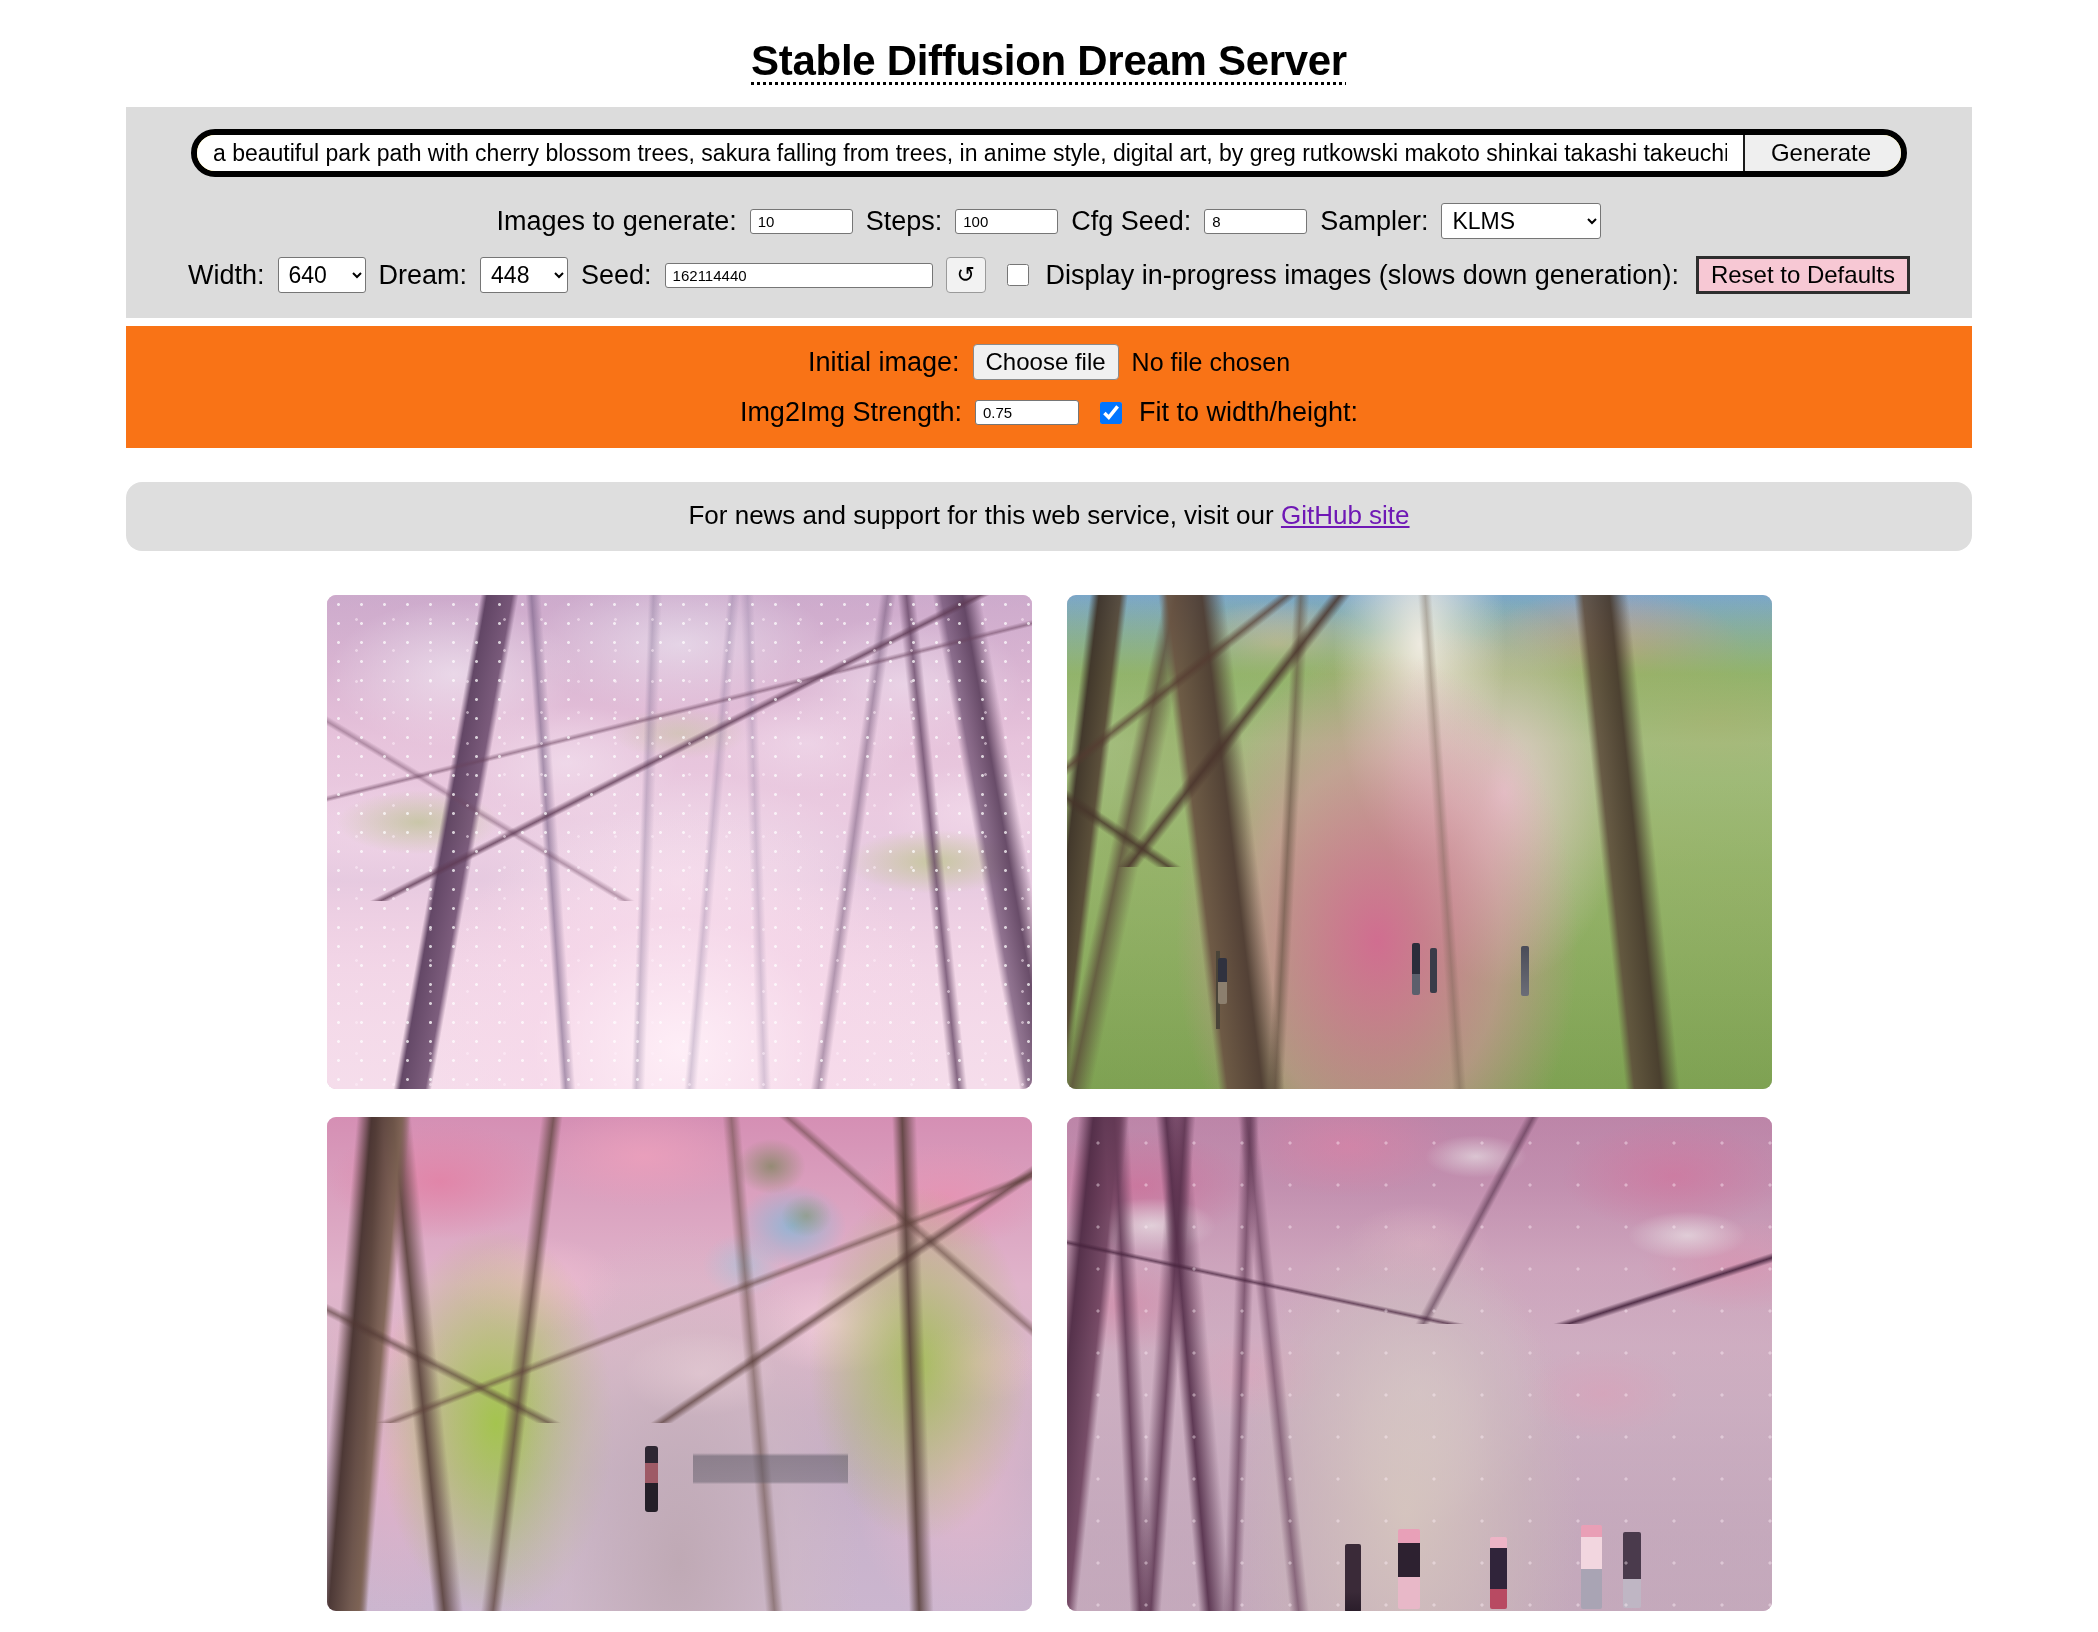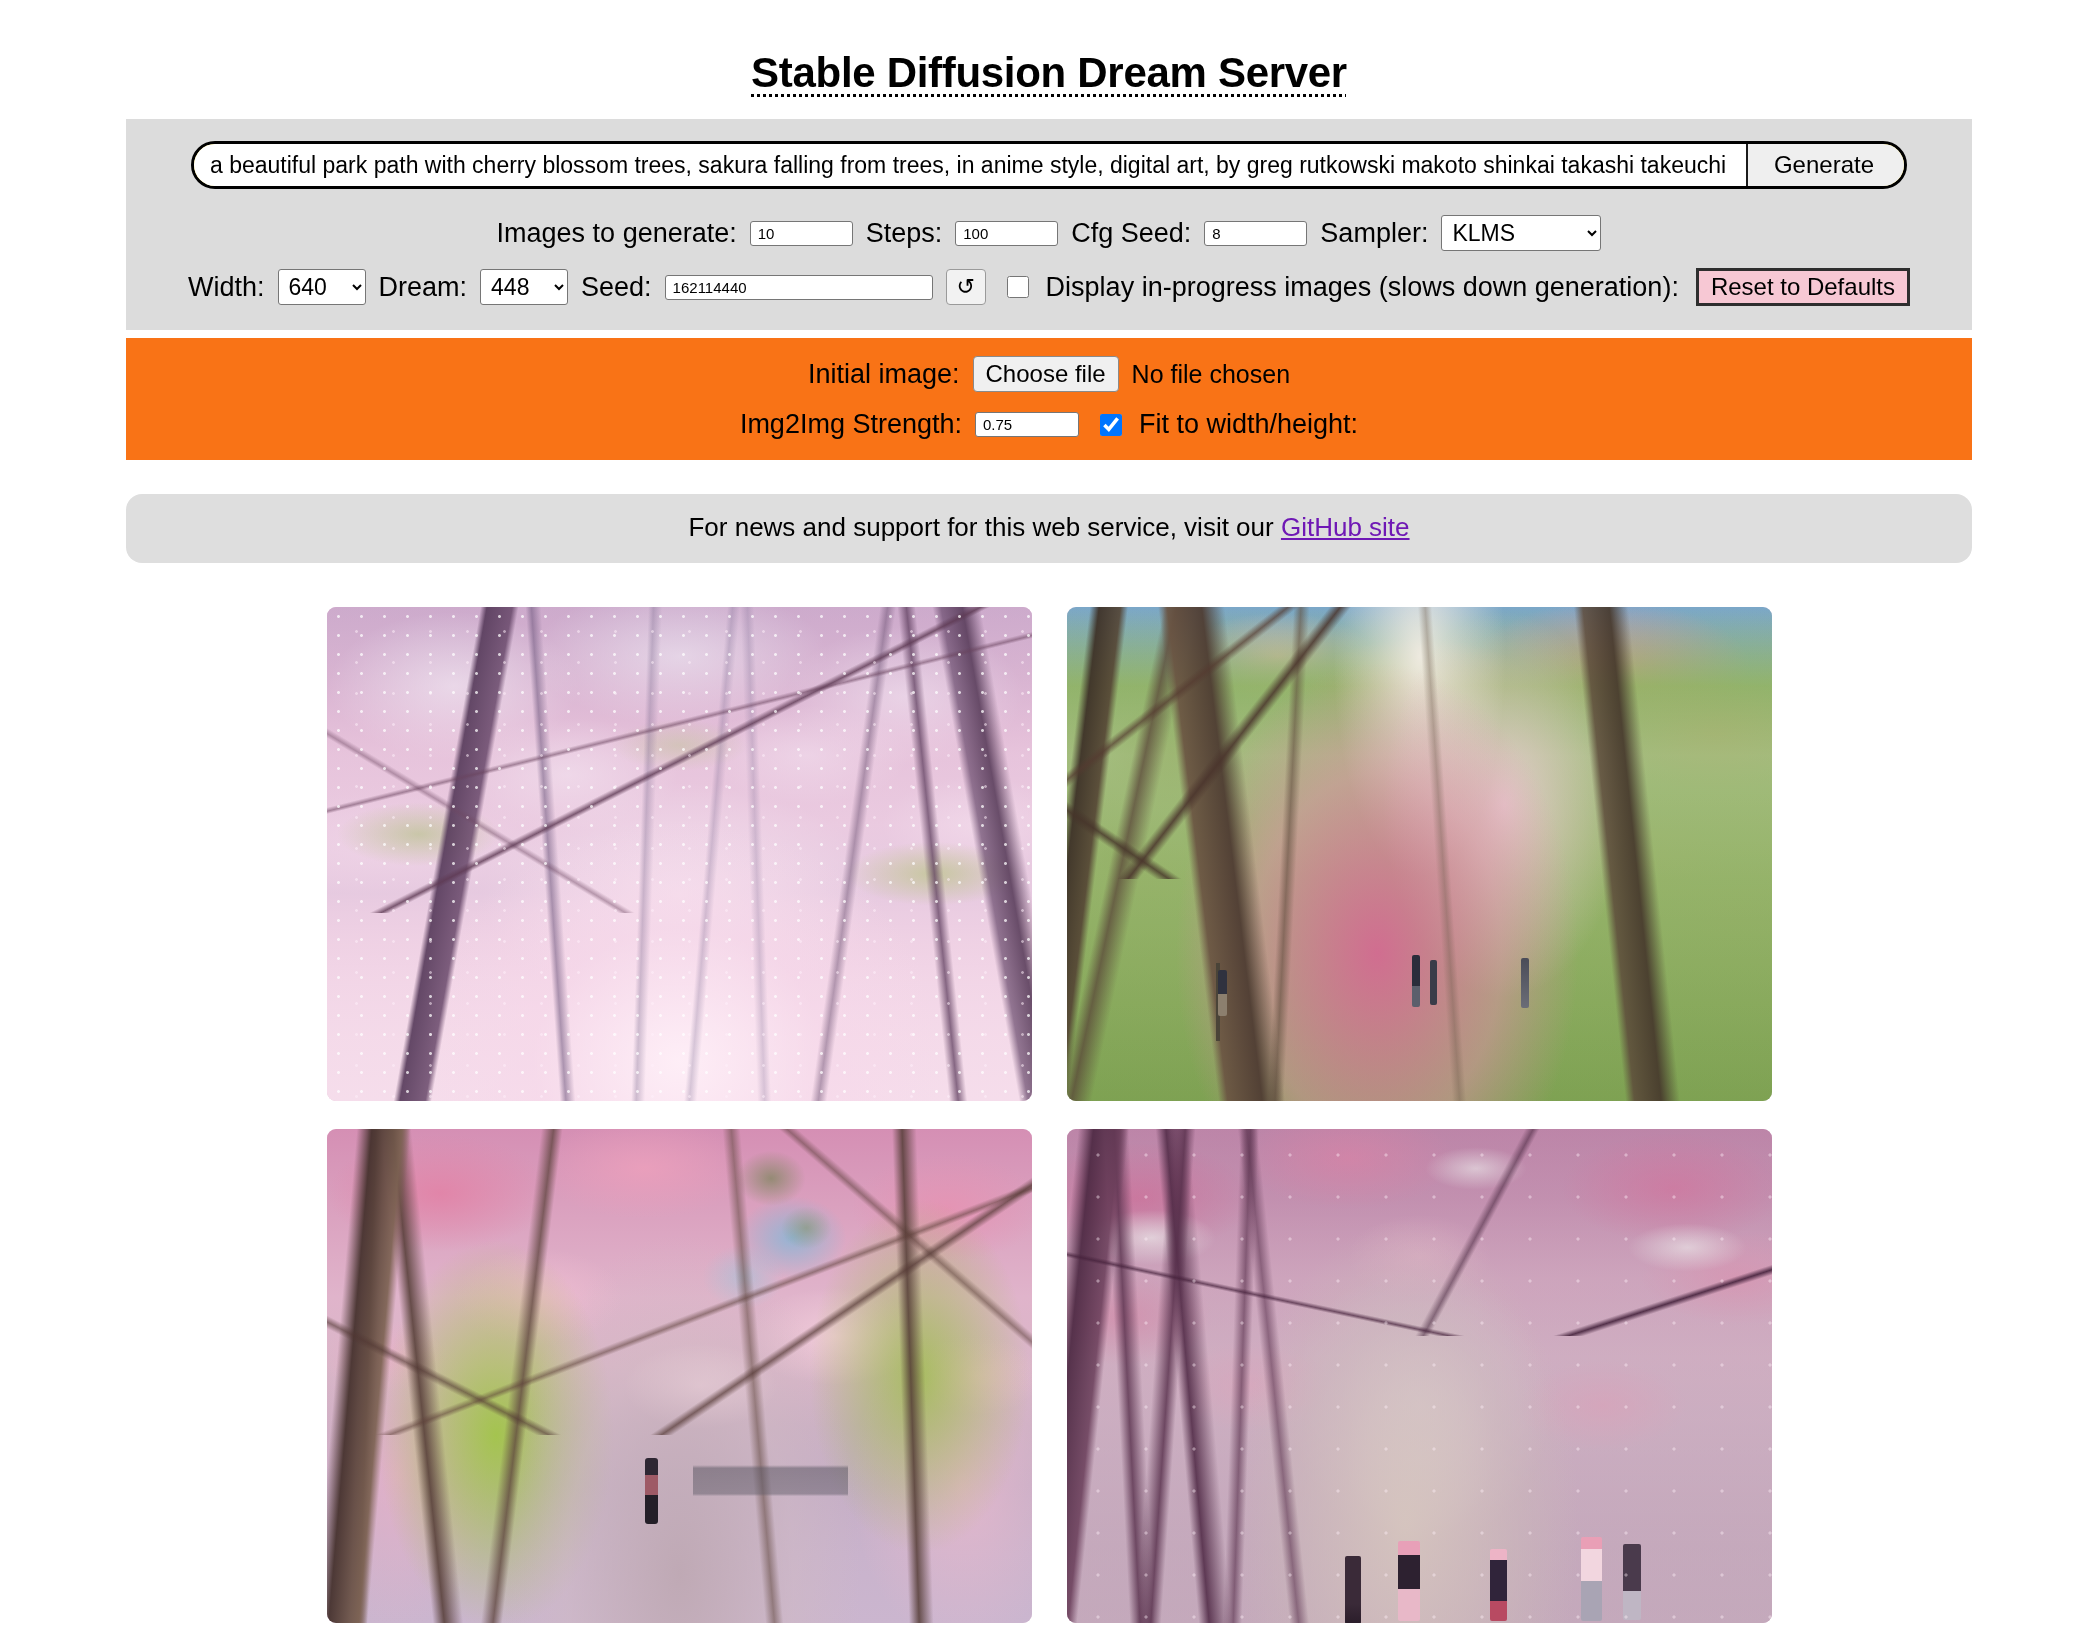--- a/index.html
+++ b/index.html
@@ -13,21 +13,21 @@
     font-family: "Liberation Sans", sans-serif;
     color: #000000;
     overflow: hidden;
   }
 
   .page-title {
     text-align: center;
     font-size: 42px;
     font-weight: bold;
     letter-spacing: -0.3px;
-    margin: 16px;
+    margin: 4px;
     padding-top: 33px;
     padding-bottom: 6px;
     text-decoration: underline;
     text-decoration-style: dotted;
     text-decoration-thickness: 3px;
     text-underline-offset: 7px;
   }
 
   .panel {
     width: 1846px;
@@ -53,21 +53,21 @@
     border-radius: 16px;
   }
 
   .prompt-row {
     display: flex;
     justify-content: center;
   }
   .prompt-wrap {
     display: flex;
     align-items: stretch;
-    border: 3px solid #000000;
+    border: 6px solid #000000;
     border-radius: 26px;
     overflow: hidden;
     background: #fde047;
     height: 48px;
     width: 1716px;
     box-sizing: border-box;
   }
   .prompt-input {
     flex: 1 1 auto;
     border: none;

